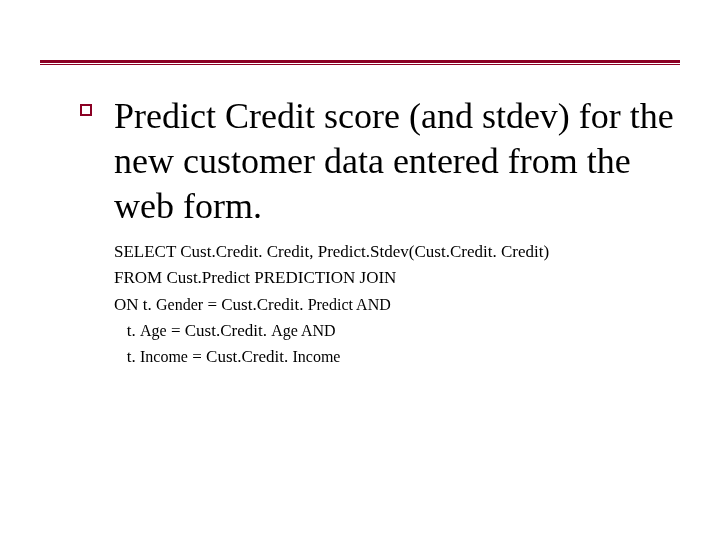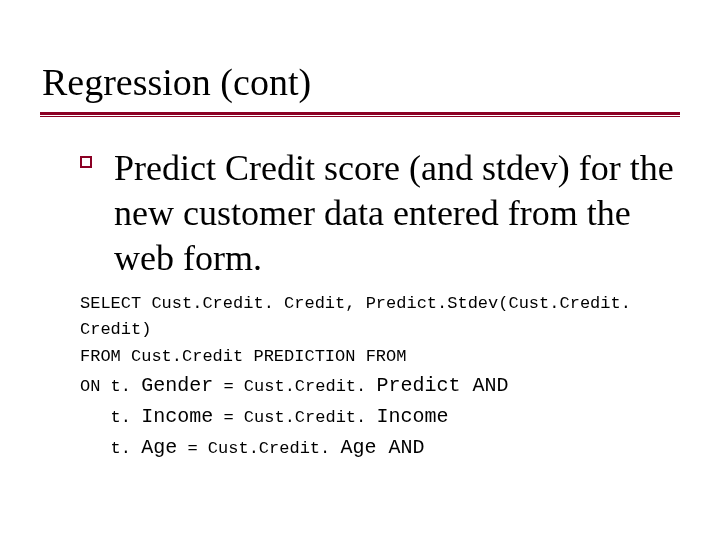--- a/index.html
+++ b/index.html
@@ -60,51 +60,50 @@
     margin-right: 22px;
     flex: 0 0 auto;
   }
   .bullet-text {
     font-size: 36px;
     line-height: 1.25;
     max-width: 560px;
   }
   .sql-block {
     margin-top: 10px;
+    margin-left: 34px;
     font-size: 17px;
     line-height: 1.55;
-    font-family: Liberation Mono, monospace;
   }
   .sql-block div {
     white-space: pre-wrap;
   }
   .jn {
-    font-size: 20px;
+    font-size: 16px;
   }
 </style>
 </head>
 <body>
 
 <div class="slide">
 
-  <h1 class="title">Regression (cont)</h1>
 
   <div class="rule">
     <div class="top"></div>
     <div class="bot"></div>
   </div>
 
   <div class="body">
     <div class="bullet-row">
       <div class="bullet"></div>
       <div class="bullet-text">Predict Credit score (and stdev) for the new customer data entered from the web form.</div>
     </div>
 
     <div class="sql-block">
       <div>SELECT Cust.Credit. Credit, Predict.Stdev(Cust.Credit. Credit)</div>
-      <div>FROM Cust.Credit PREDICTION FROM</div>
+      <div>FROM Cust.Predict PREDICTION JOIN</div>
       <div><span>ON t. </span><span class="jn">Gender</span><span> = Cust.Credit. </span><span class="jn">Predict AND</span></div>
+      <div><span>   t. </span><span class="jn">Age</span><span> = Cust.Credit. </span><span class="jn">Age AND</span></div>
       <div><span>   t. </span><span class="jn">Income</span><span> = Cust.Credit. </span><span class="jn">Income</span></div>
-      <div><span>   t. </span><span class="jn">Age</span><span> = Cust.Credit. </span><span class="jn">Age AND</span></div>
     </div>
   </div>
 
 </div>
 
 </body></html>

